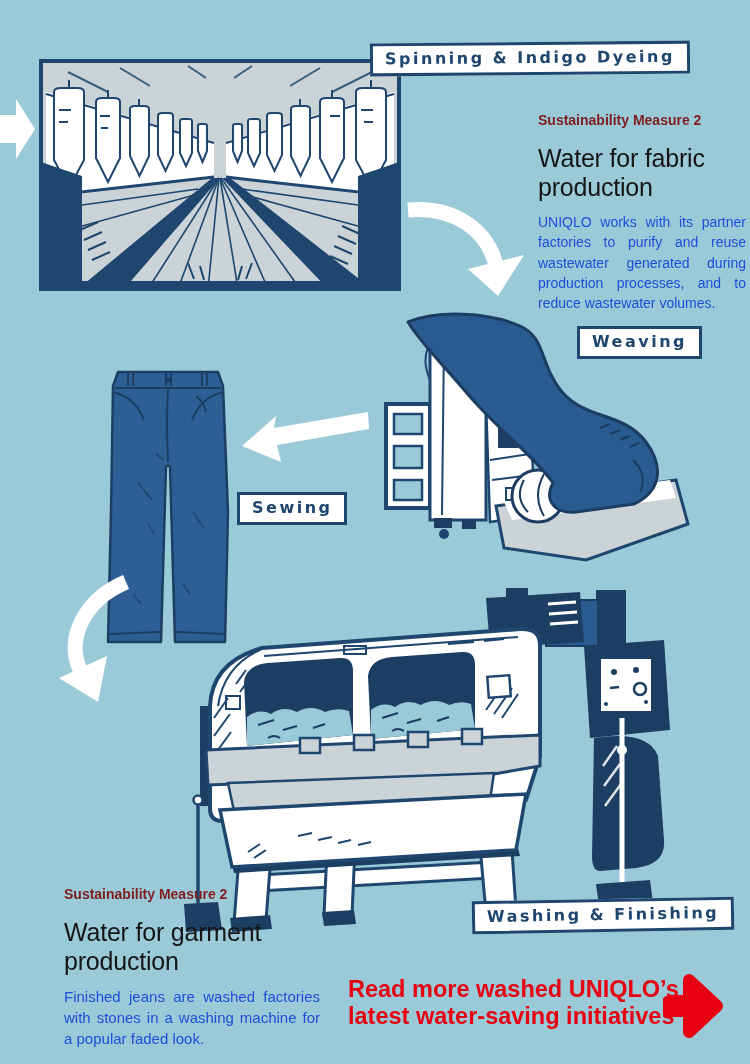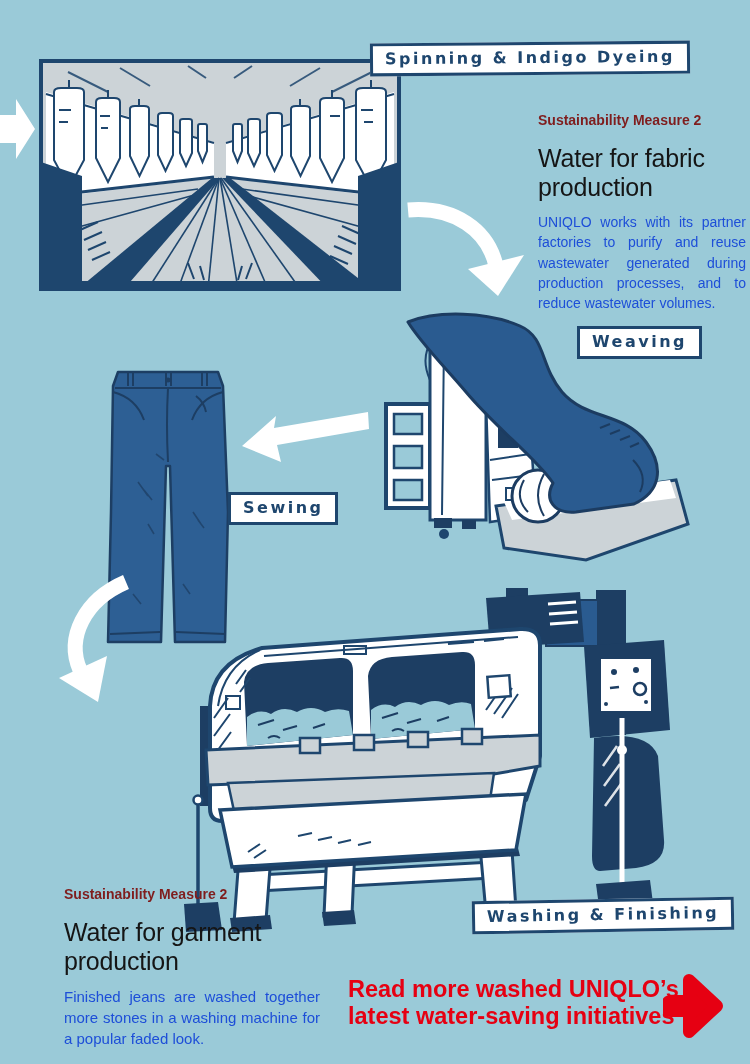--- a/index.html
+++ b/index.html
@@ -145,21 +145,21 @@
       <path d="M98,34 Q106,40 108,50"></path>
       <path d="M12,272 L62,270 M78,270 L127,272"></path>
       <path d="M30,10 L30,24 M35,10 L35,24 M68,10 L68,24 M73,10 L73,24 M104,10 L104,24 M109,10 L109,24"></path>
     </g>
     <circle cx="70" cy="18" r="2.5" fill="#1d3e63"></circle>
     <g stroke="#1d3e63" stroke-width="1.6" opacity="0.75">
       <path d="M40,120 l10,14 M46,128 l8,10 M50,162 l6,10 M95,150 l8,12 M100,158 l6,8 M85,222 l7,10 M35,232 l8,10 M58,92 l8,6"></path>
     </g>
   </svg>
 
-  <div class="plabel" style="left:228px;top:492px;">Sewing</div>
+  <div class="plabel" style="left:237px;top:492px;">Sewing</div>
 
   <svg class="abs" style="left:46px;top:574px;" width="118" height="132" viewBox="0 0 118 132">
     <path d="M80,8 C38,26 20,64 34,96" stroke="#ffffff" stroke-width="15" fill="none"></path>
     <polygon points="52,128 13,104 61,82" fill="#ffffff"></polygon>
   </svg>
 
   <svg class="abs" style="left:148px;top:588px;" width="565" height="345" viewBox="0 0 565 345">
     <rect x="448" y="2" width="30" height="145" fill="#1d3e63"></rect>
     <rect x="398" y="12" width="52" height="46" fill="#2a5b90" stroke="#1d3e63" stroke-width="2"></rect>
     <rect x="358" y="0" width="22" height="12" fill="#1d3e63"></rect>
@@ -217,21 +217,21 @@
     <path d="M50,214 L50,318" stroke="#1e466e" stroke-width="3.5"></path>
     <circle cx="50" cy="212" r="4.5" fill="#ffffff" stroke="#1e466e" stroke-width="2.5"></circle>
     <polygon points="36,316 70,314 74,342 38,344" fill="#1d3e63"></polygon>
   </svg>
 
   <div class="plabel" style="left:472px;top:899px;transform:rotate(-1deg);">Washing &amp; Finishing</div>
 
   <div class="abs measure3">
     <p class="kicker">Sustainability Measure 2</p>
     <p class="mtitle">Water for garment production</p>
-    <p class="mbody">Finished jeans are washed together more stones in a washing machine for a popular faded look.</p>
+    <p class="mbody">Finished jeans are washed factories with stones in a washing machine for a popular faded look.</p>
   </div>
 
   <div class="abs cta-text">
     <div>Read more washed UNIQLO’s</div>
     <div>latest water-saving initiatives</div>
   </div>
   <svg class="abs" style="left:663px;top:970px;cursor:pointer;" width="62" height="72" viewBox="0 0 62 72">
     <path d="M8,36 L30,36" stroke="#e60012" stroke-width="22" stroke-linecap="round"></path>
     <path d="M26,10 L54,36 L26,62 Z" fill="#e60012" stroke="#e60012" stroke-width="12" stroke-linejoin="round" stroke-linecap="round"></path>
   </svg>

